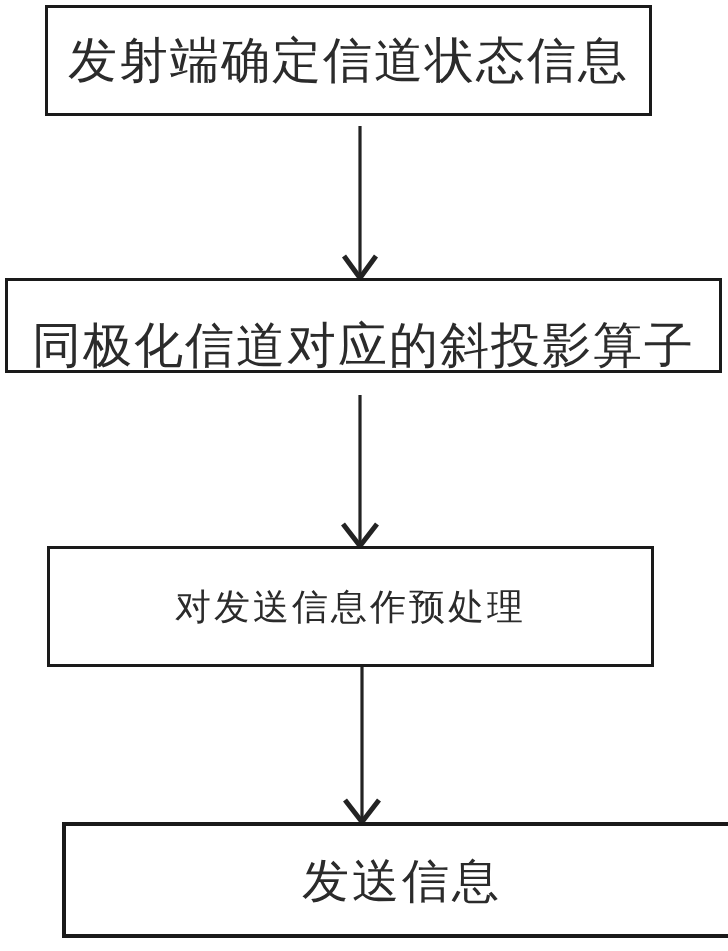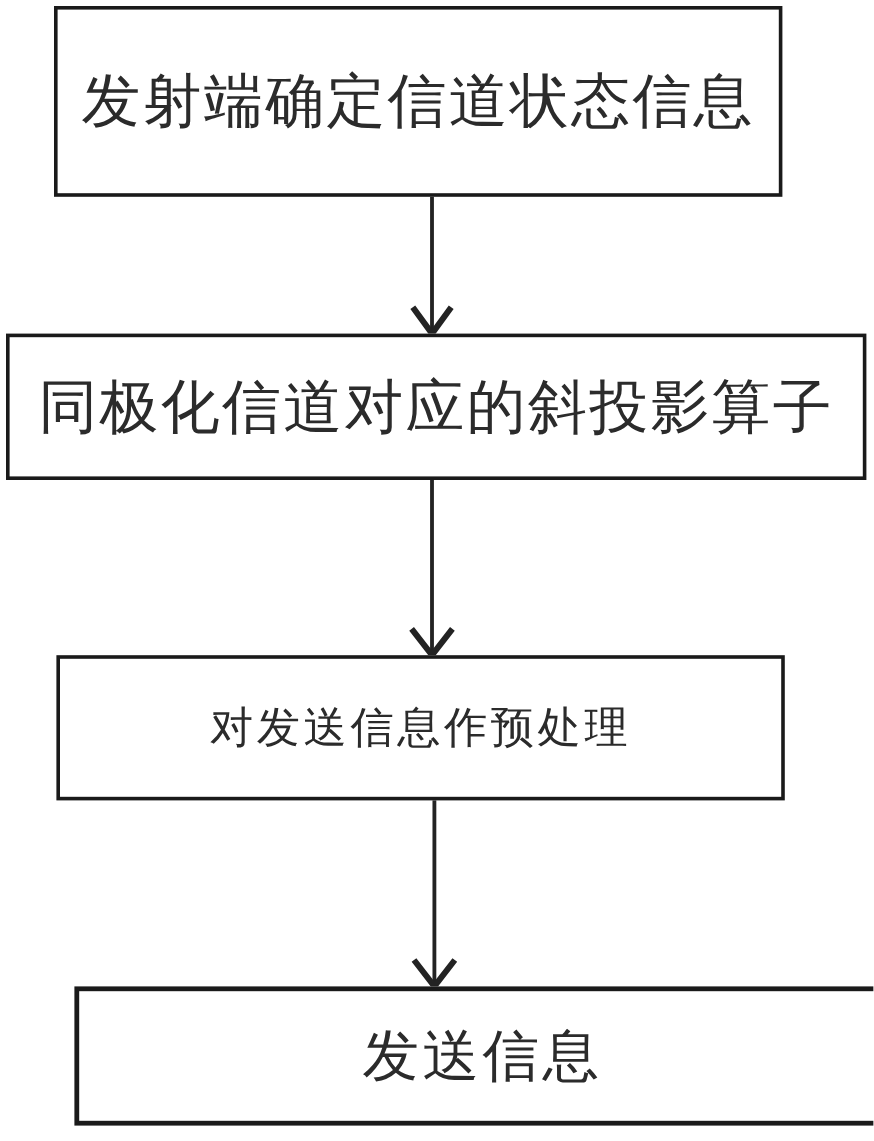--- a/index.html
+++ b/index.html
@@ -33,35 +33,36 @@
     letter-spacing: 0.5px;
     line-height: 1;
     display: block;
   }
 
   
   #node-1 {
     left: 45px;
     top: 5px;
     width: 607px;
-    height: 159px;
+    height: 111px;
     border-width: 3px;
   }
   #node-1 .node-label {
     font-size: 49px;
     letter-spacing: 2px;
   }
 
   
   #node-2 {
     left: 5px;
     top: 278px;
     width: 717px;
-    height: 122px;
+    height: 95px;
     border-width: 3px;
+    align-items: flex-end;
   }
   #node-2 .node-label {
     font-size: 49px;
     letter-spacing: 2px;
   }
 
   
   #node-3 {
     left: 47px;
     top: 546px;

